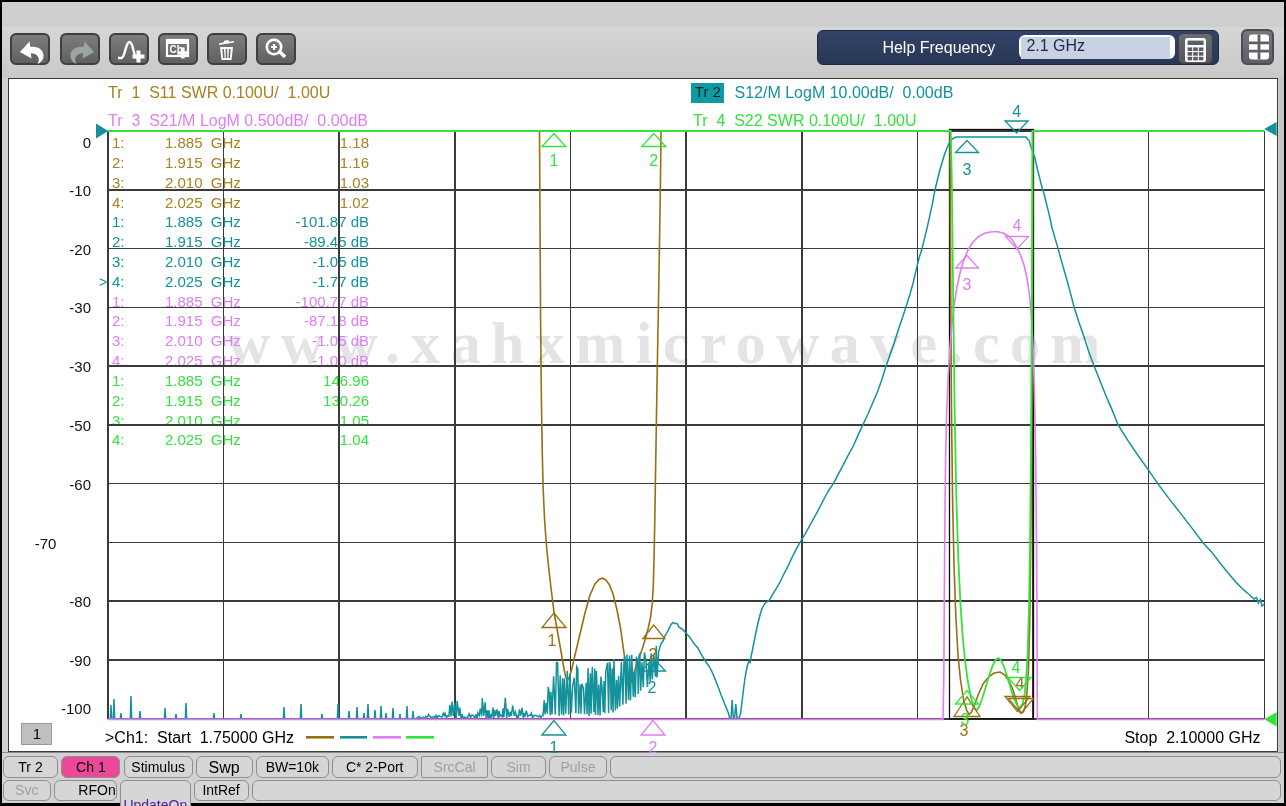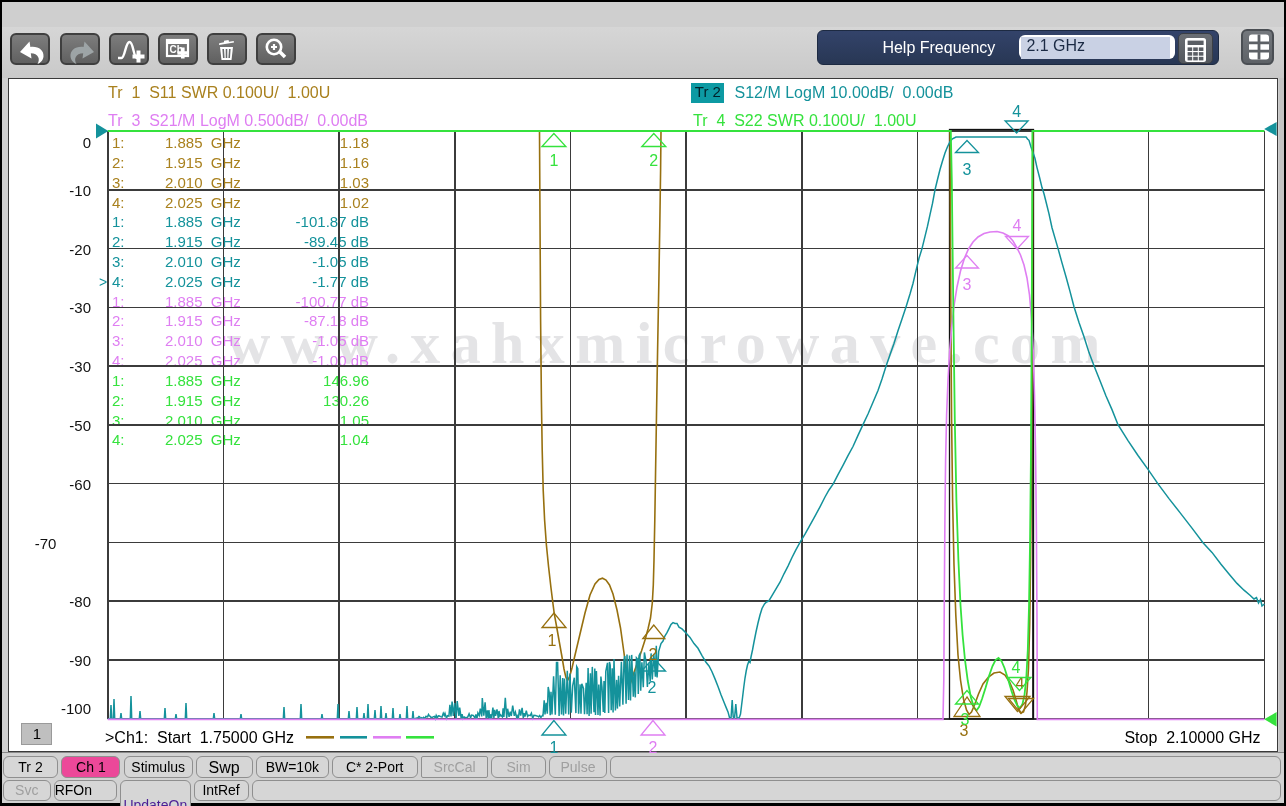--- a/index.html
+++ b/index.html
@@ -257,16 +257,16 @@
     <div style="position:absolute;left:61.4px;top:756.4px;width:59px;height:21.5px;background:#ec4899;border:1.5px solid #8f8f8f;border-radius:6px;color:#000;text-align:center;font-size:14px;padding-top:1.5px;box-sizing:border-box">Ch 1</div>
     <div style="position:absolute;left:123.7px;top:756.4px;width:69px;height:21.5px;background:#d6d6d6;border:1.5px solid #8f8f8f;border-radius:6px;color:#000;text-align:center;font-size:14px;padding-top:1.5px;box-sizing:border-box">Stimulus</div>
     <div style="position:absolute;left:195.6px;top:756.4px;width:57px;height:21.5px;background:#d6d6d6;border:1.5px solid #8f8f8f;border-radius:6px;color:#000;text-align:center;font-size:16px;padding-top:1.5px;box-sizing:border-box">Swp</div>
     <div style="position:absolute;left:255.8px;top:756.4px;width:73px;height:21.5px;background:#d6d6d6;border:1.5px solid #8f8f8f;border-radius:6px;color:#000;text-align:center;font-size:14px;padding-top:1.5px;box-sizing:border-box">BW=10k</div>
     <div style="position:absolute;left:331.7px;top:756.4px;width:86px;height:21.5px;background:#d6d6d6;border:1.5px solid #8f8f8f;border-radius:6px;color:#000;text-align:center;font-size:14px;padding-top:1.5px;box-sizing:border-box">C* 2-Port</div>
     <div style="position:absolute;left:421.1px;top:756.4px;width:67px;height:21.5px;background:#d6d6d6;border:1.5px solid #8f8f8f;border-radius:2px;color:#9f9f9f;text-align:center;font-size:14px;padding-top:1.5px;box-sizing:border-box">SrcCal</div>
     <div style="position:absolute;left:491px;top:756.4px;width:55px;height:21.5px;background:#d6d6d6;border:1.5px solid #8f8f8f;border-radius:6px;color:#9f9f9f;text-align:center;font-size:14px;padding-top:1.5px;box-sizing:border-box">Sim</div>
     <div style="position:absolute;left:549px;top:756.4px;width:58px;height:21.5px;background:#d6d6d6;border:1.5px solid #8f8f8f;border-radius:6px;color:#9f9f9f;text-align:center;font-size:14px;padding-top:1.5px;box-sizing:border-box">Pulse</div>
     <div style="position:absolute;left:610px;top:756.4px;width:671px;height:21.5px;background:#d6d6d6;border:1.5px solid #8f8f8f;border-radius:6px;color:#000;text-align:center;font-size:14px;padding-top:1.5px;box-sizing:border-box"></div>
     <div style="position:absolute;left:3px;top:779.5px;width:47.5px;height:21.5px;background:#d6d6d6;border:1.5px solid #8f8f8f;border-radius:6px;color:#9f9f9f;text-align:center;font-size:14px;padding-top:1.5px;box-sizing:border-box">Svc</div>
-    <div style="position:absolute;left:53.7px;top:779.5px;width:63px;height:21.5px;background:#d6d6d6;border:1.5px solid #8f8f8f;border-radius:6px;color:#000;text-align:left;font-size:14px;padding-top:1.5px;box-sizing:border-box">RFOn</div>
+    <div style="position:absolute;left:53.7px;top:779.5px;width:63px;height:21.5px;background:#d6d6d6;border:1.5px solid #8f8f8f;border-radius:6px;color:#000;text-align:right;font-size:14px;padding-top:1.5px;box-sizing:border-box">RFOn</div>
     <div style="position:absolute;left:119.8px;top:779.5px;width:71px;height:32px;background:#d6d6d6;border:1.5px solid #8f8f8f;border-radius:6px;color:#4c1d95;text-align:center;font-size:14px;padding-top:16px;box-sizing:border-box">UpdateOn</div>
     <div style="position:absolute;left:193.6px;top:779.5px;width:55px;height:21.5px;background:#d6d6d6;border:1.5px solid #8f8f8f;border-radius:6px;color:#000;text-align:center;font-size:14px;padding-top:1.5px;box-sizing:border-box">IntRef</div>
     <div style="position:absolute;left:252px;top:779.5px;width:1029px;height:21.5px;background:#d6d6d6;border:1.5px solid #8f8f8f;border-radius:6px;color:#000;text-align:center;font-size:14px;padding-top:1.5px;box-sizing:border-box"></div>
 </div>
 </body></html>

